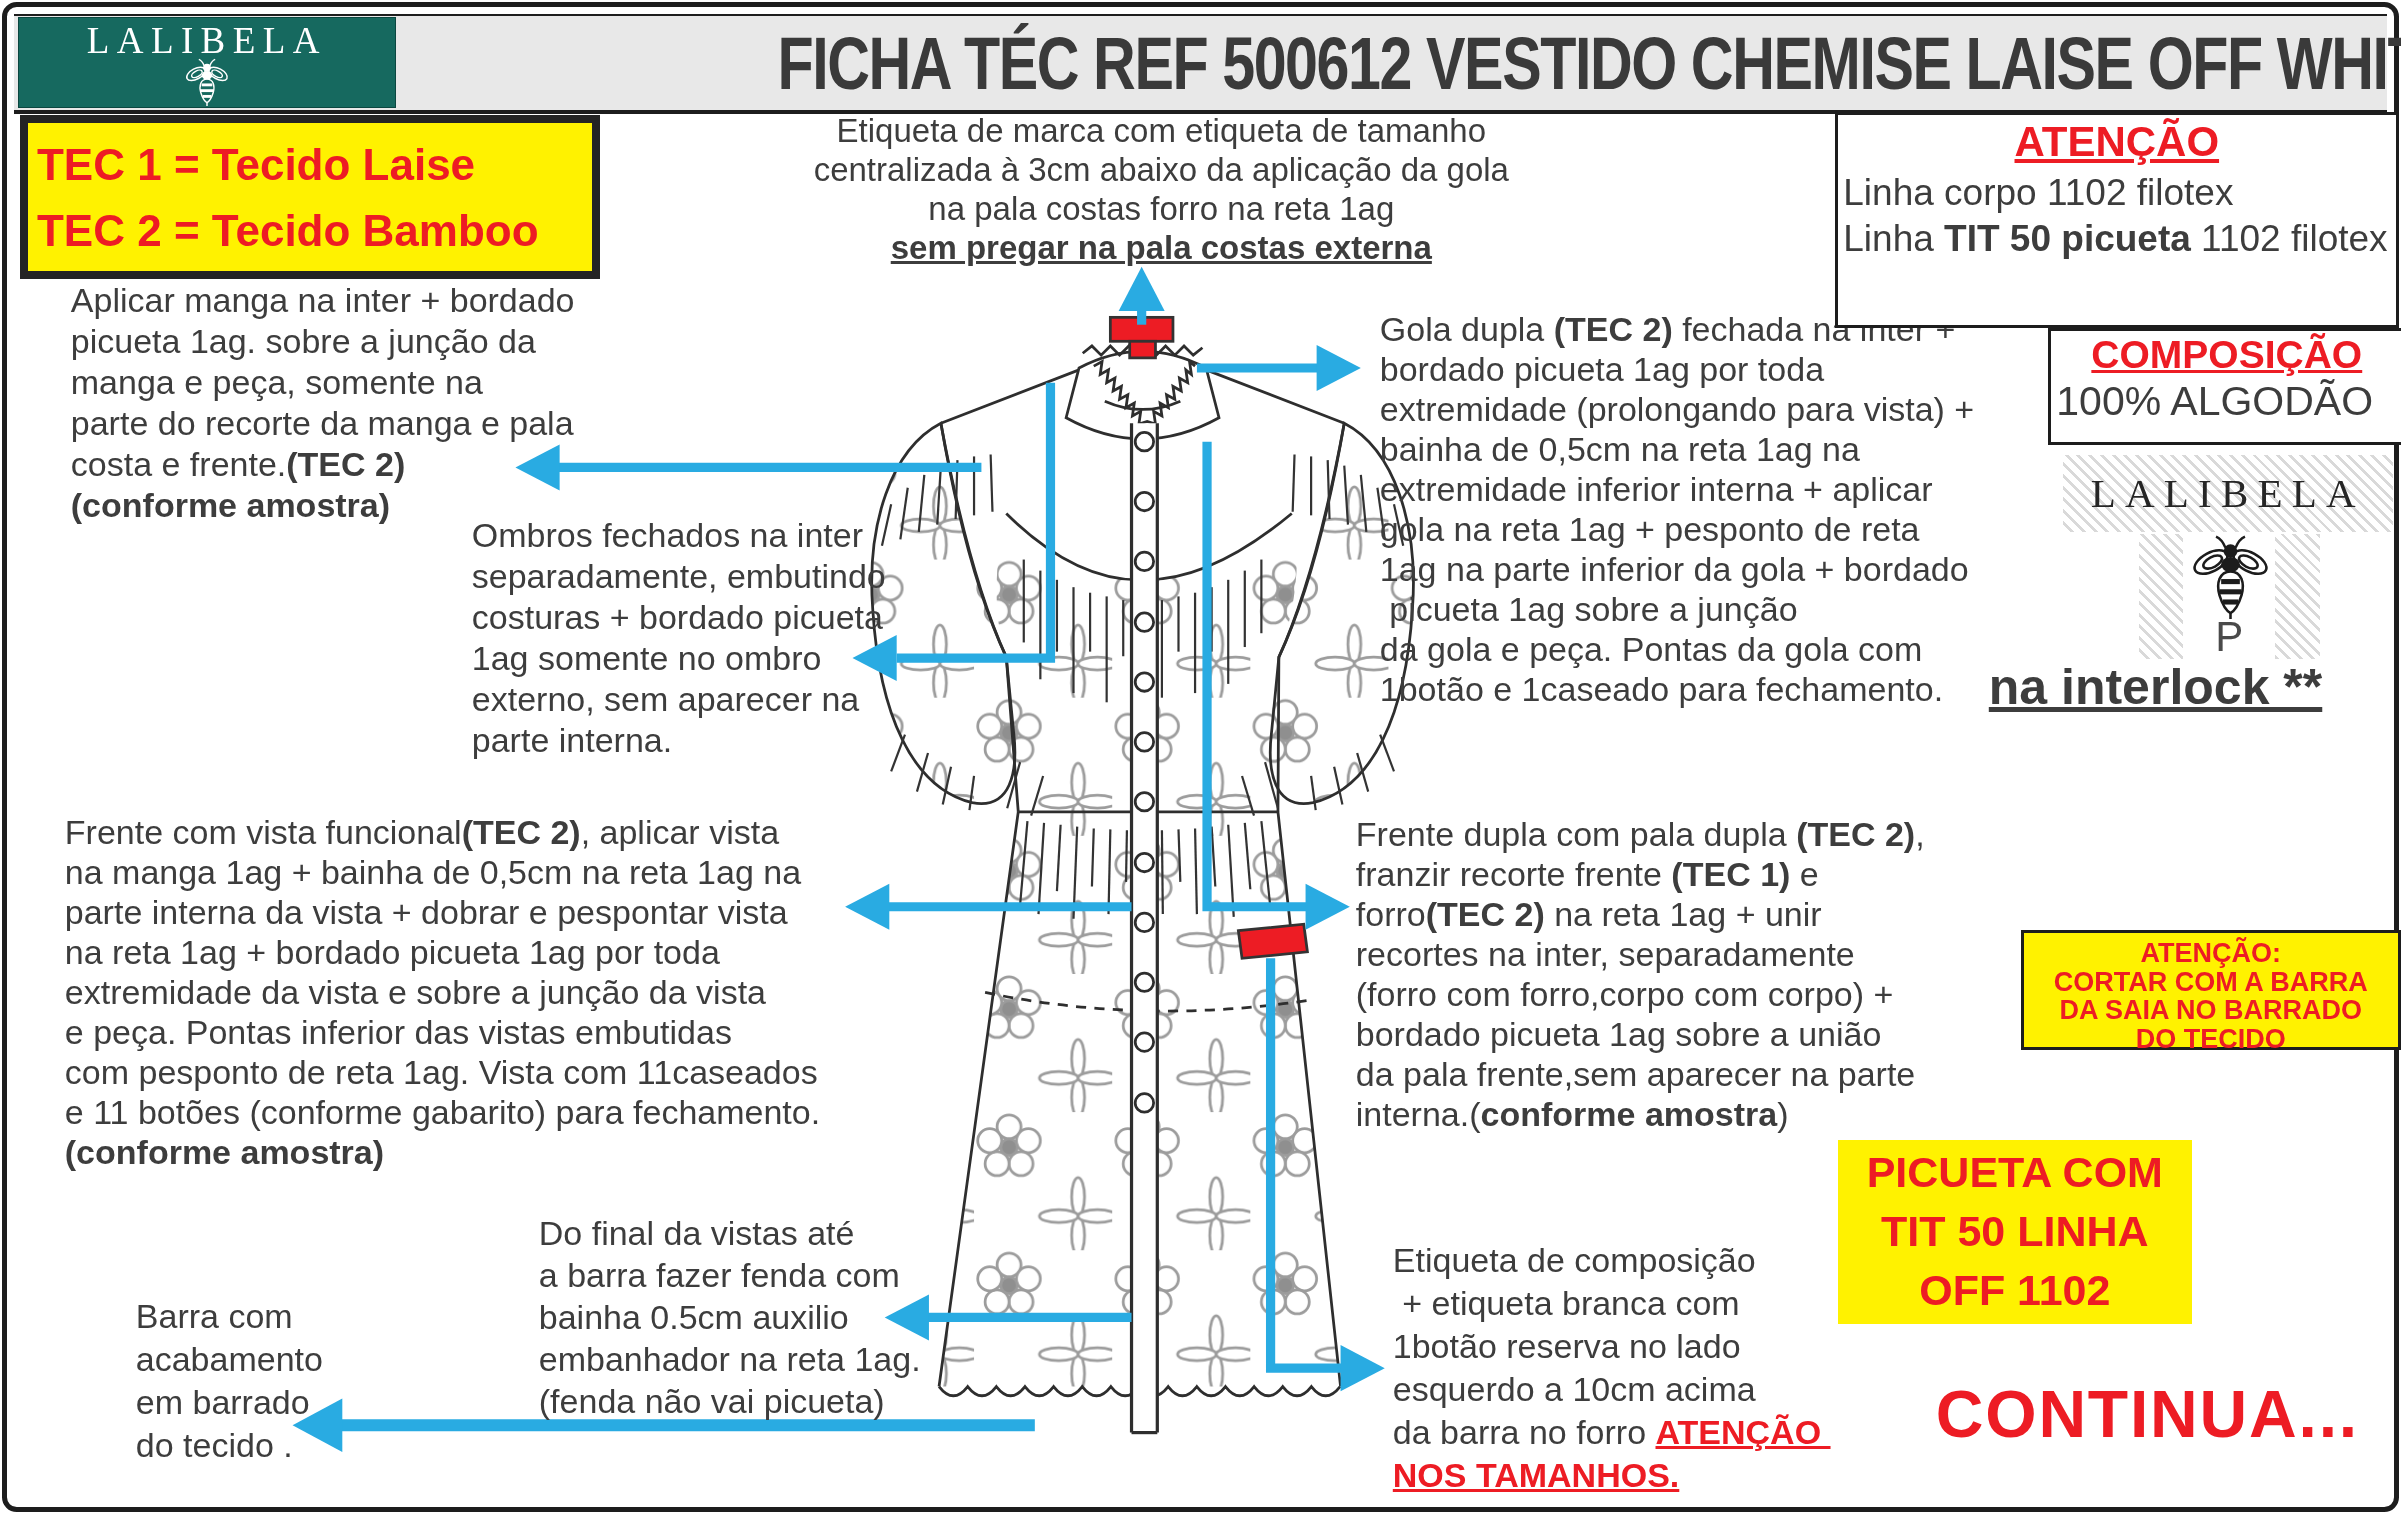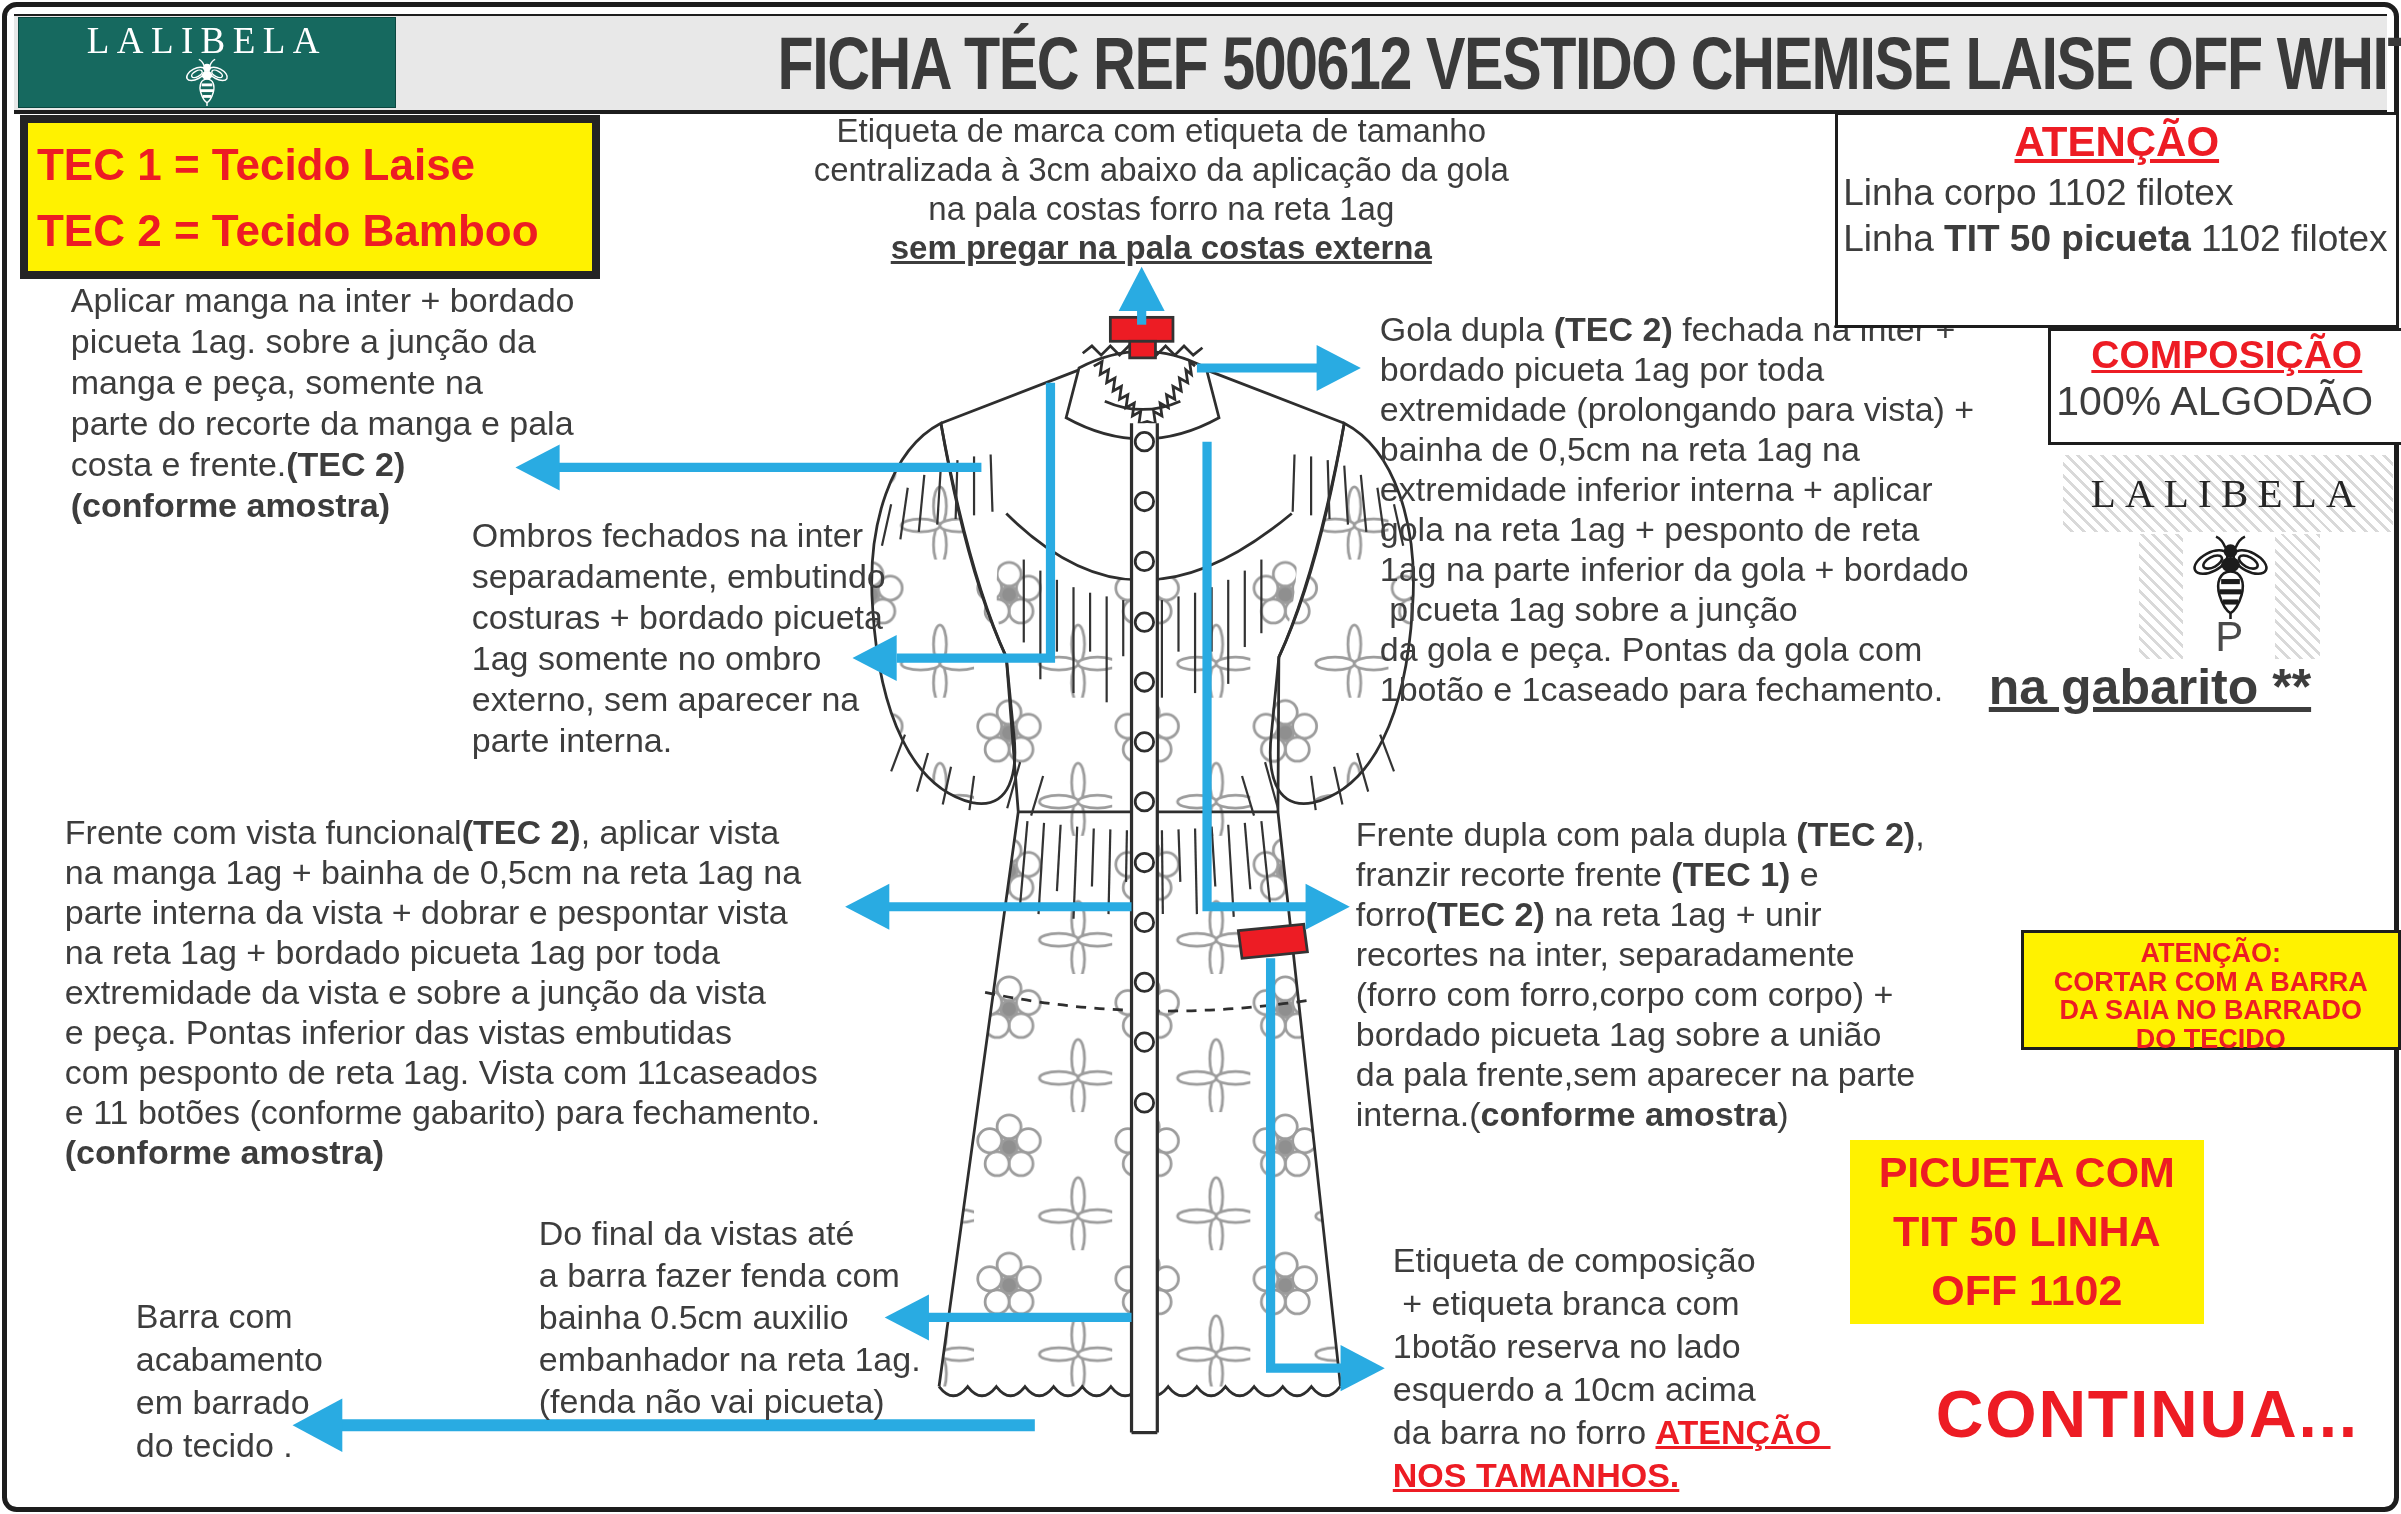--- a/index.html
+++ b/index.html
@@ -57,21 +57,21 @@
       font-size:42px;color:#4a4a4a;}
   #fechar{left:1982px;top:652px;font-size:50px;line-height:57px;font-weight:bold;color:#3d3d3d;}
   
   .ybox{position:absolute;background:#fff200;color:#ed1c24;font-weight:bold;text-align:center;}
   #tec-box{left:13px;top:108px;width:580px;height:164px;background:#fff200;border:8.3px solid #242424;
      color:#ed1c24;font-weight:bold;font-size:44px;line-height:66px;text-align:left;
      padding-left:9.2px;padding-top:9.2px;box-sizing:border-box;position:absolute;}
   #cut-box{left:2014px;top:923px;width:380px;height:120px;border:3.7px solid #1d1d1d;
      font-size:27px;line-height:28.6px;padding-top:6.4px;box-sizing:border-box;}
   #picueta-box{left:1831px;top:1133px;width:354px;height:184px;font-size:43px;line-height:59px;
-     padding-top:3.7px;box-sizing:border-box;margin-left:12px;}
+     padding-top:3.7px;box-sizing:border-box;}
   #continua{position:absolute;left:1929px;top:1369px;width:472px;font-size:66px;font-weight:bold;
      color:#ed1c24;letter-spacing:1.8px;white-space:nowrap;}
   
   .art{position:absolute;left:0;top:0;width:2401px;height:1514px;pointer-events:none;}
 </style>
 </head>
 <body>
 
 <div class="page">
 
@@ -361,21 +361,21 @@
   </div>
   <div id="wm-bee" class="stripes">
     <div class="whitecol"></div>
     <svg class="bee-d" viewBox="0 0 100 100">
         <use href="#bee"></use>
       </svg>
     <div class="pletter">P</div>
   </div>
 
   <div class="tb" id="fechar">
-      <div class="ln"><span class="u">na gabarito **</span></div>
+      <div class="ln"><span class="u">na interlock **</span></div>
     </div>
 
   <div class="ybox" id="cut-box">
       <div class="ln"><span>ATENÇÃO:</span></div>
       <div class="ln"><span>CORTAR COM A BARRA</span></div>
       <div class="ln"><span>DA SAIA NO BARRADO</span></div>
       <div class="ln"><span>DO TECIDO</span></div>
     </div>
   <div class="ybox" id="picueta-box">
       <div class="ln"><span>PICUETA COM</span></div>

